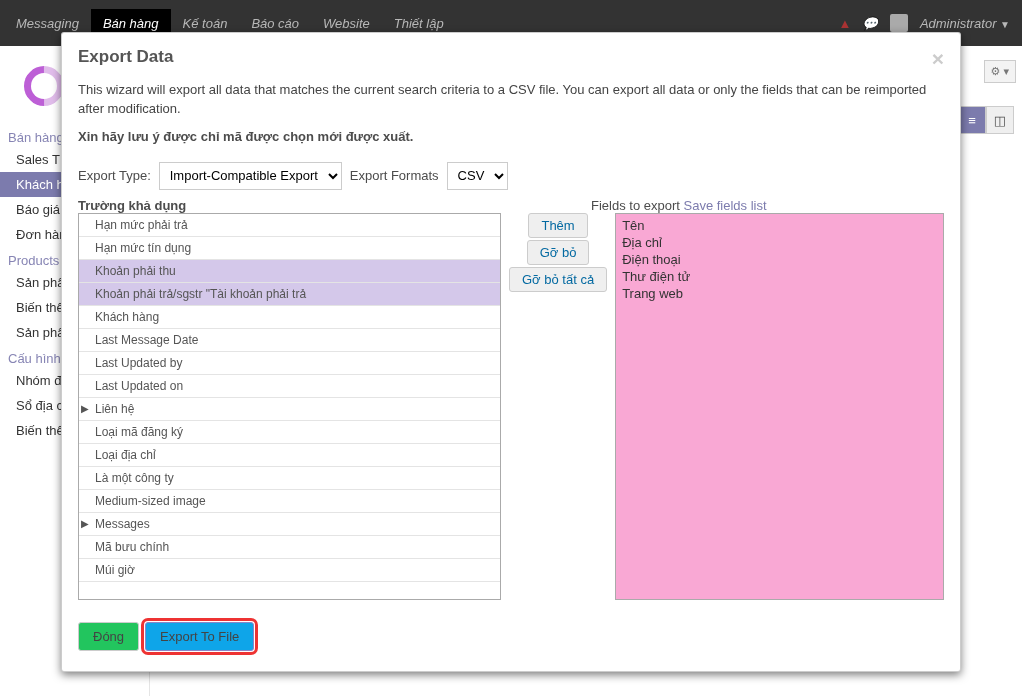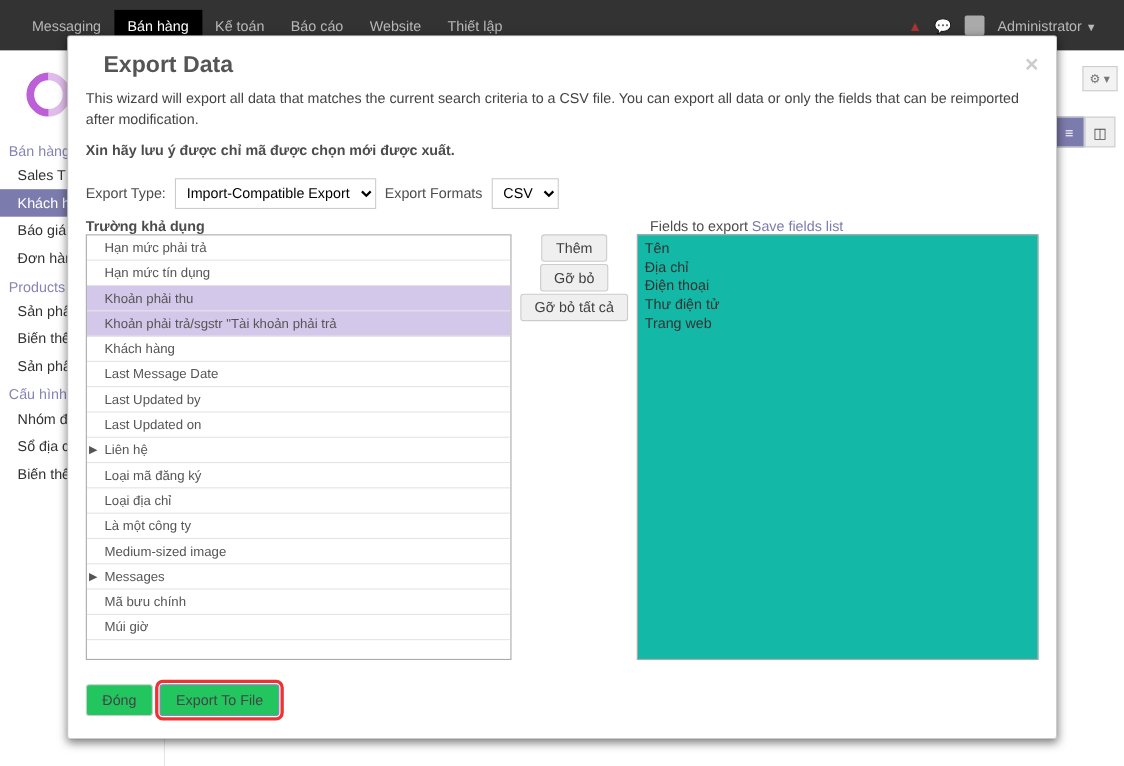--- a/index.html
+++ b/index.html
@@ -1,18 +1,18 @@
 <!DOCTYPE html>
 <html><head>
 <meta charset="utf-8">
 <style>
 * { box-sizing: border-box; margin: 0; padding: 0; }
 body { font-family: Arial, sans-serif; font-size: 13px; background: #fff; color: #4c4c4c; overflow: hidden; }
 
-.topbar { background: #333; height: 46px; display: flex; align-items: center; padding: 0 17px; justify-content: space-between; }
+.topbar { background: #333; height: 46px; display: flex; align-items: center; padding: 0 4px; justify-content: space-between; font-style: italic; }
 .topbar-left { display: flex; }
 .topbar-right { display: flex; align-items: center; gap: 12px; color: #b8b8b8; padding-right: 8px; }
 .topbar-item { color: #b8b8b8; padding: 7px 12px; cursor: pointer; font-size: 13px; }
 .topbar-item.active { background: #000; color: #fff; }
 .topbar-icon { width: 14px; height: 14px; display: inline-flex; align-items: center; justify-content: center; }
 .avatar { width: 18px; height: 18px; background: #aaa; border-radius: 2px; }
 
 .app-body { display: flex; height: calc(100vh - 31px); }
 .sidebar { width: 150px; background: #fff; border-right: 1px solid #e5e5e5; padding-top: 8px; }
 .sidebar .logo { width: 40px; height: 40px; border: 7px solid #e0bcea; border-radius: 50%; margin: 12px 0 18px 24px; border-left-color: #bd5fd6; border-top-color: #bd5fd6; transform: rotate(-45deg); }
@@ -22,50 +22,50 @@
 
 .main-area { flex: 1; background: #fff; position: relative; }
 .icons-row { position: absolute; right: 8px; top: 60px; display: flex; gap: 0; }
 .view-btn { border: 1px solid #ccc; width: 28px; height: 28px; background: #efefef; display: flex; align-items: center; justify-content: center; }
 .view-btn.list { background: #7C7BAD; color: #fff; }
 .gear-box { position: absolute; right: 6px; top: 14px; border: 1px solid #ccc; background: #f3f3f3; padding: 4px 6px; font-size: 11px; color: #777; }
 
 .modal-backdrop { position: fixed; inset: 0; background: rgba(0,0,0,0); display: flex; justify-content: center; align-items: flex-start; }
 .modal { background: #fff; width: 900px; margin-top: 32px; border: 1px solid rgba(0,0,0,0.2); box-shadow: 0 3px 9px rgba(0,0,0,0.5); border-radius: 3px; }
 .modal-header { padding: 14px 16px 10px 16px; display: flex; justify-content: space-between; align-items: flex-start; }
-.modal-title { font-size: 21px; font-weight: bold; color: #555; margin-left: 16px; }
+.modal-title { font-size: 17px; font-weight: bold; color: #555; }
 .modal-close { color: #ccc; font-size: 21px; cursor: pointer; font-weight: bold; }
 .modal-body { padding: 0 16px 10px 16px; }
 .desc { color: #444; line-height: 1.45; margin-bottom: 10px; }
 .bold-desc { font-weight: bold; margin-bottom: 18px; }
 .form-row { display: flex; align-items: center; gap: 8px; margin-bottom: 8px; }
 select { border: 1px solid #ccc; background: #fff; padding: 4px 6px; font-size: 13px; height: 28px; }
 .cols-header { display: flex; margin-top: 6px; }
 .left-col-head { width: 423px; font-weight: bold; }
 .mid-col-head { width: 90px; }
 .right-col-head { font-weight: normal; }
 .link { color: #7C7BAD; cursor: pointer; }
 
 .export-body { display: flex; gap: 0; }
-.avail-wrap { width: 387px; }
+.avail-wrap { width: 423px; }
 .avail-list { border: 1px solid #aaa; height: 387px; overflow-y: scroll; overflow-x: scroll; background: #fff; }
 .avail-row { border-bottom: 1px solid #e4e4e4; height: 23px; display: flex; align-items: center; padding-left: 16px; color: #555; font-size: 12px; cursor: pointer; position: relative; }
 .avail-row.selected { background: #d4c8ea; }
 .avail-row .expand { position: absolute; left: 2px; font-size: 10px; }
 
 .btn-stack { display: flex; flex-direction: column; align-items: center; gap: 0; padding: 0 8px; }
-.mid-btn { background: #efefef; border: 1px solid #ccc; border-radius: 3px; padding: 4px 12px; cursor: pointer; font-size: 13px; color: #404040; margin-bottom: 2px; white-space: nowrap; text-align: right; }
+.mid-btn { background: #efefef; border: 1px solid #ccc; border-radius: 3px; padding: 4px 12px; cursor: pointer; font-size: 13px; color: #0369a1; margin-bottom: 2px; white-space: nowrap; text-align: right; }
 
 .selected-wrap { flex: 1; }
-.selected-list { border: 1px solid #aaa; height: 387px; overflow-y: scroll; background: #14b8a6; padding: 3px 6px; }
+.selected-list { border: 1px solid #aaa; height: 387px; overflow-y: scroll; background: #f9a8d4; padding: 3px 6px; }
 .selected-list div { padding: 1px 0; font-size: 13px; color: #333; }
 
 .modal-footer { padding: 12px 16px 20px 16px; display: flex; gap: 6px; }
 .btn { background: #22c55e; border: 1px solid #ccc; border-radius: 3px; padding: 6px 14px; cursor: pointer; font-size: 13px; color: #444; }
-.btn.primary { background: #22c55e; border: 1px solid #8a85c9; outline: 3px solid #e33; outline-offset: 1px; }
+.btn.primary { background: #0ea5e9; border: 1px solid #8a85c9; outline: 3px solid #e33; outline-offset: 1px; }
 </style>
 </head>
 <body>
 
 <div class="topbar">
   <div class="topbar-left" id="topbar-nav">
       <div class="topbar-item">Messaging</div>
       <div class="topbar-item active">Bán hàng</div>
       <div class="topbar-item">Kế toán</div>
       <div class="topbar-item">Báo cáo</div>

